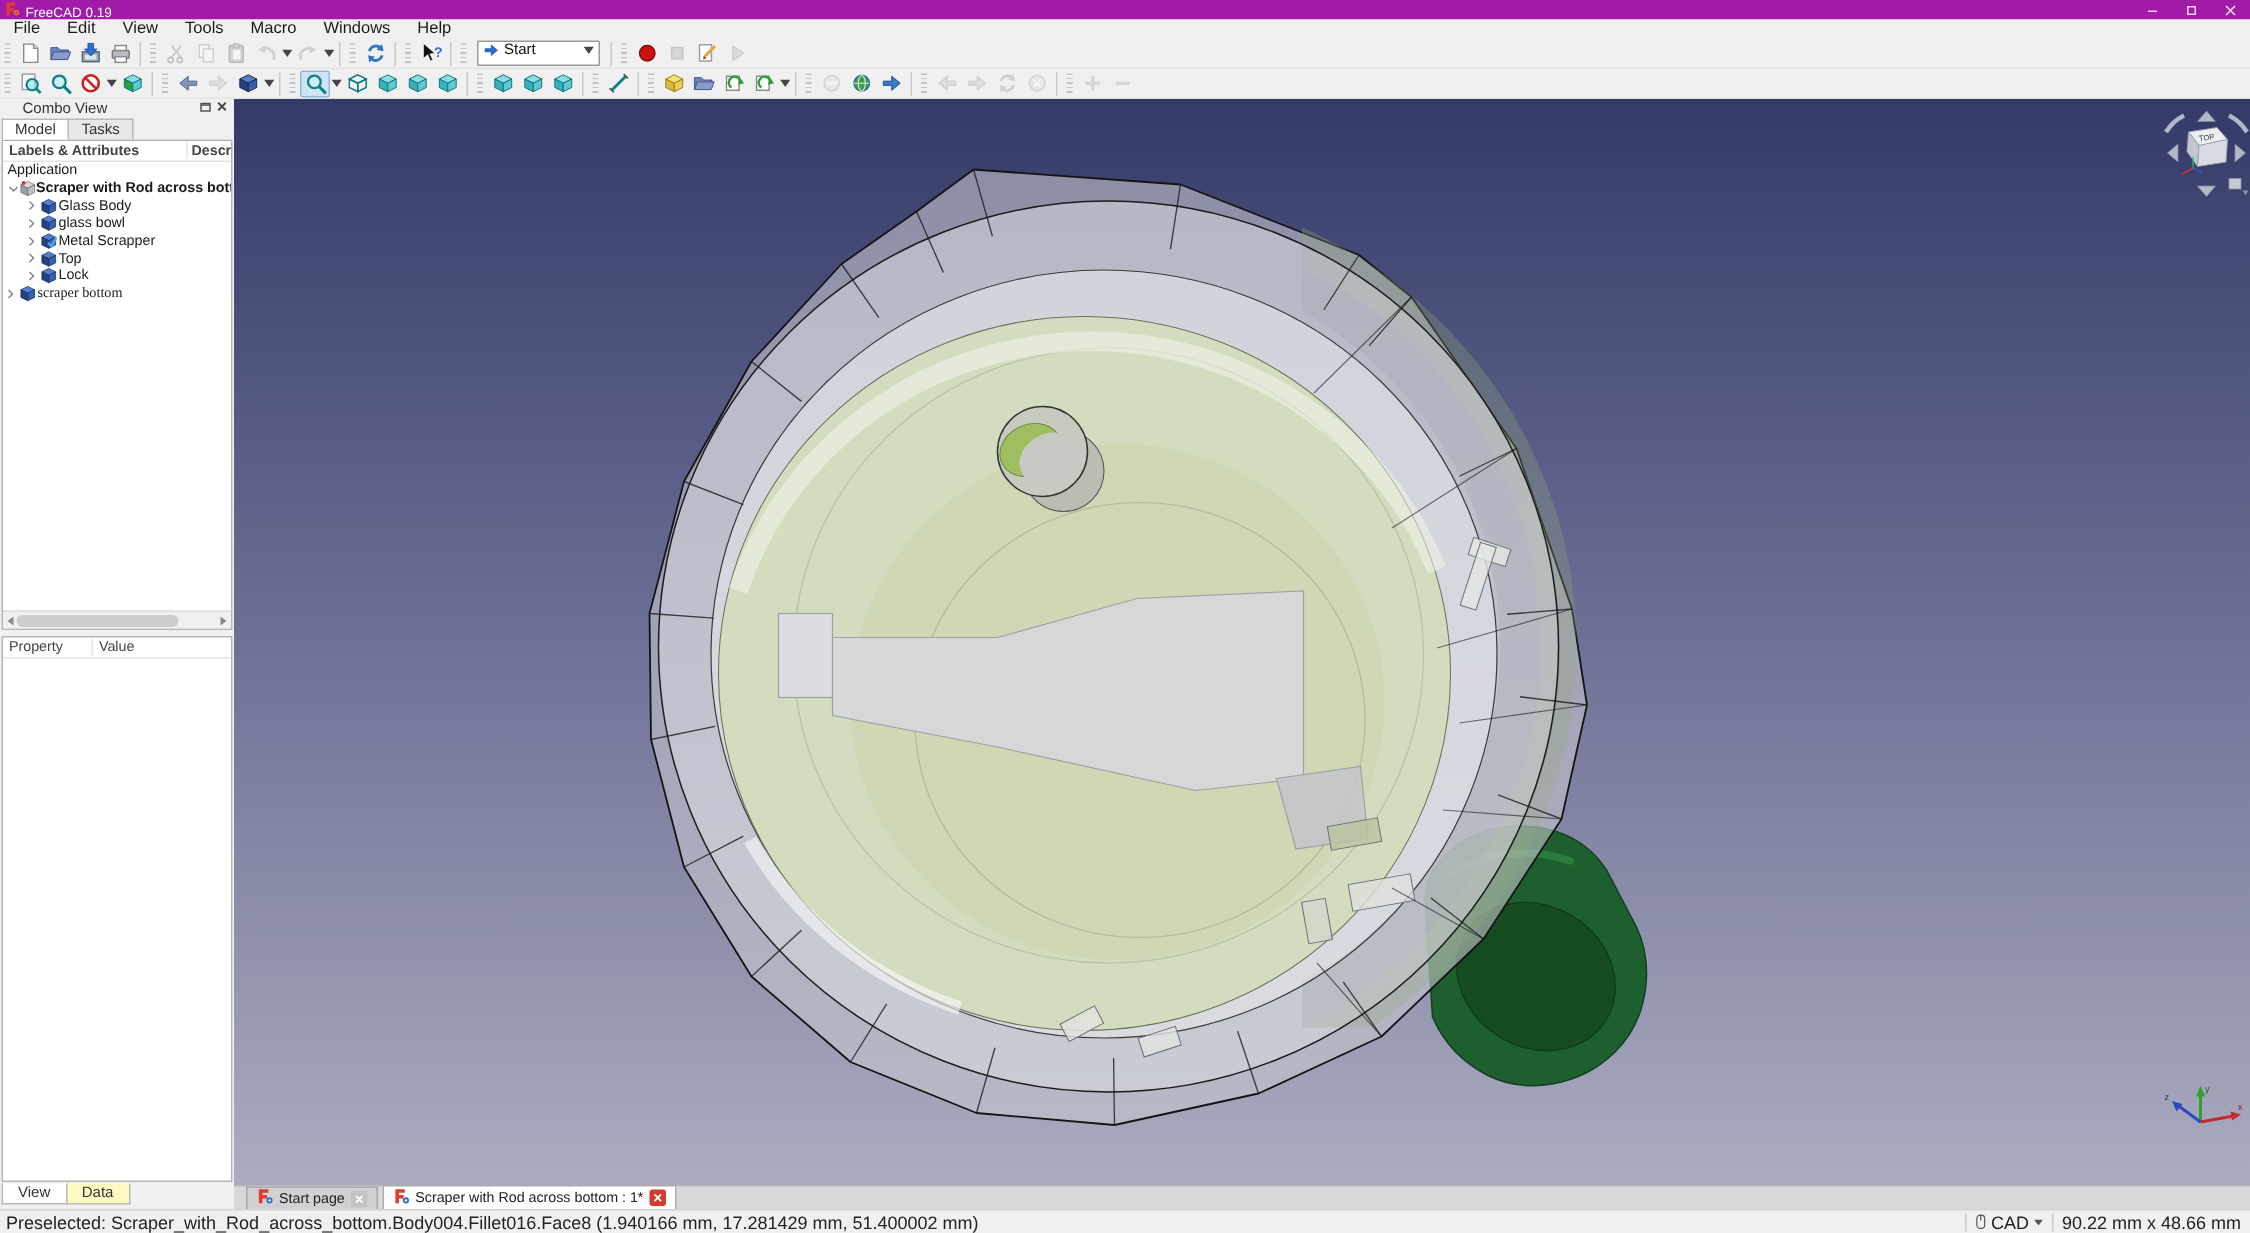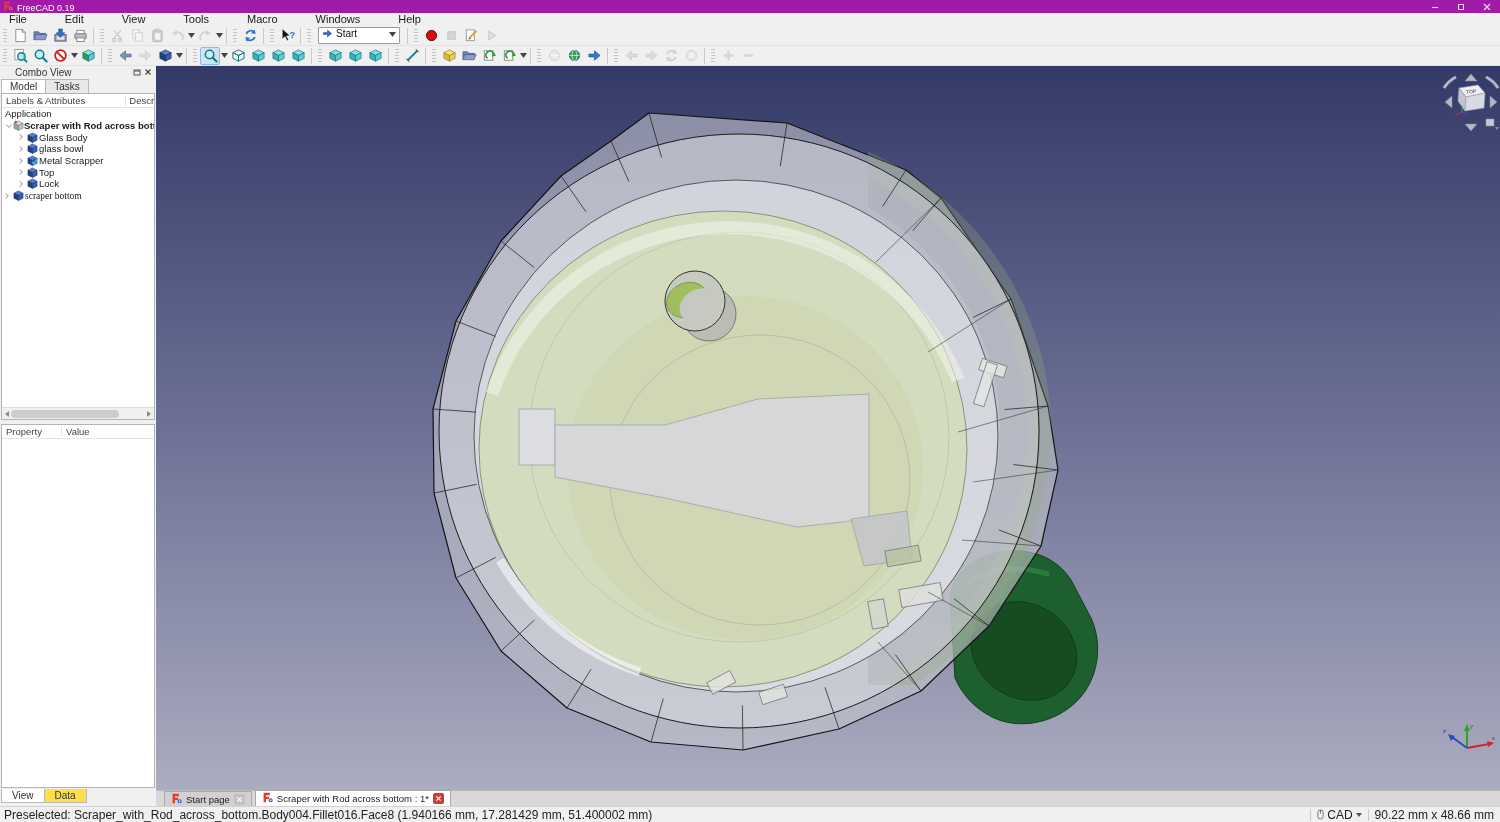--- a/index.html
+++ b/index.html
@@ -6,21 +6,21 @@
   html,body { width:1500px; height:822px; overflow:hidden; font-family:"Liberation Sans",sans-serif; background:#f0f0f0; }
   #app { position:relative; width:1500px; height:822px; }
 
   
   #titlebar { position:absolute; left:0; top:0; width:1500px; height:13px; background:#a21ba8; display:flex; align-items:flex-end; color:#fff; font-size:9px; }
   #titlebar .logo { margin:0 4px 0 3px; }
   #win-controls { margin-left:auto; display:flex; }
   .winbtn { width:26px; height:13px; display:flex; align-items:center; justify-content:center; }
 
   
-  #menubar { position:absolute; left:0; top:13px; width:1500px; height:13px; background:#f0f0f0; display:flex; align-items:center; font-size:11px; color:#1a1a1a;gap:20px; }
+  #menubar { position:absolute; left:0; top:13px; width:1500px; height:13px; background:#f0f0f0; display:flex; align-items:center; font-size:11px; color:#1a1a1a; }
   .menu-item { padding:0 9px; height:13px; line-height:13px; }
 
   
   .toolbar { position:absolute; left:0; width:1500px; height:20px; background:#f0f0f0; display:flex; align-items:center; border-bottom:1px solid #e3e3e3; }
   #toolbar-row1 { top:26px; } #toolbar-row2 { top:46px; }
   .tb-handle { width:4px; height:14px; margin:0 3px; background:repeating-linear-gradient(to bottom,#c3c3c3 0 1px,transparent 1px 3px); }
   .tb-sep { width:1px; height:16px; background:#c9c9c9; margin:0 3px; }
   .tb-btn { width:20px; height:18px; display:flex; align-items:center; justify-content:center; border:1px solid transparent; border-radius:2px; position:relative; }
   .tb-btn svg { width:15px; height:15px; }
   .tb-btn.disabled svg { opacity:.38; filter:grayscale(.8); }
@@ -35,39 +35,39 @@
   #main { position:absolute; left:0; top:66px; width:1500px; height:740px; }
 
   
   #dock { position:absolute; left:0; top:0; width:156px; height:740px; background:#f0f0f0; font-size:10px; color:#222; }
   #dock-title { position:absolute; left:0; top:0; width:156px; height:13px; display:flex; align-items:center; padding-left:15px; color:#333; }
   #dock-title .dticons { margin-left:auto; display:flex; gap:3px; padding-right:4px; }
   .cv-tabs { position:absolute; left:1px; top:13px; height:14px; display:flex; }
   .cv-tab { padding:0 8px; height:14px; line-height:13px; background:#e9e7e9; border:1px solid #b9b9b9; border-bottom:none; font-size:10px; color:#333; margin-right:-1px; }
   .cv-tab.active { background:#fff; position:relative; z-index:2; }
   #tree-box { position:absolute; left:1px; top:27px; width:154px; height:327px; background:#fff; border:1px solid #b4b4b4; overflow:hidden; }
-  #tree-header { height:14px; border-bottom:1px solid #e4e4e4; display:flex; color:#444; font-size:9.5px; align-items:center; }
+  #tree-header { height:14px; border-bottom:1px solid #e4e4e4; display:flex; color:#444; font-size:9.5px; align-items:center;font-weight:bold; }
   #tree-header .c1 { width:135px; padding-left:4px; border-right:1px solid #e4e4e4; }
   #tree-header .c2 { padding-left:3px; white-space:nowrap; overflow:hidden; }
   .tree-row { height:11.7px; display:flex; align-items:center; white-space:nowrap; font-size:9.5px; color:#1a1a1a; }
   .tree-row .twisty { width:10px; display:flex; justify-content:center; }
   .tree-row .ticon { width:13px; display:flex; justify-content:center; }
   .tree-row.bold { font-weight:bold; }
   #tree-hscroll { position:absolute; left:0; bottom:0; width:152px; height:12px; background:#f0f0f0; border-top:1px solid #dcdcdc; display:flex; align-items:center; }
   #tree-hscroll .sarrow { width:10px; height:12px; display:flex; align-items:center; justify-content:center; }
   #tree-hscroll .thumb { position:absolute; left:9px; top:2px; width:108px; height:8px; background:#cdcdcd; border-radius:4px; }
   #tree-hscroll .sarrow.right { margin-left:auto; }
   .tri-l { width:0;height:0;border-top:3px solid transparent;border-bottom:3px solid transparent;border-right:4px solid #8a8a8a; }
   .tri-r { width:0;height:0;border-top:3px solid transparent;border-bottom:3px solid transparent;border-left:4px solid #8a8a8a; }
   #prop-box { position:absolute; left:1px; top:358px; width:154px; height:364px; background:#fff; border:1px solid #b4b4b4; }
   #prop-header { height:14px; display:flex; font-size:9.5px; color:#444; border-bottom:1px solid #e4e4e4; align-items:center; }
   #prop-header .c1 { width:60px; padding-left:4px; border-right:1px solid #e4e4e4; }
   #prop-header .c2 { padding-left:4px; }
   #dock-tabs { position:absolute; left:1px; top:723px; display:flex; }
-  .dock-tab { padding:0 10px; height:14px; line-height:13px; font-size:10px; background:#fde047; border:1px solid #b9b9b9; border-top:none; margin-right:-1px; color:#333; }
+  .dock-tab { padding:0 10px; height:14px; line-height:13px; font-size:10px; background:#fef9c3; border:1px solid #b9b9b9; border-top:none; margin-right:-1px; color:#333; }
   .dock-tab.active { background:#fff; z-index:2; position:relative; }
 
   
   #viewport { position:absolute; left:156px; top:0; width:1344px; height:724px; overflow:hidden; }
   #viewport svg { display:block; }
 
   
   #mdibar { position:absolute; left:156px; top:724px; width:1344px; height:16px; background:#d9d7d9; border-top:1px solid #b9b9b9; display:flex; align-items:flex-end; padding-left:8px; }
   .mdi-tab { display:flex; align-items:center; gap:4px; height:15px; padding:0 6px; font-size:9.5px; color:#222; background:#d2d0d2; border:1px solid #a9a9a9; border-bottom:none; margin-right:3px; }
   .mdi-tab.active { background:#fff; height:16px; }

